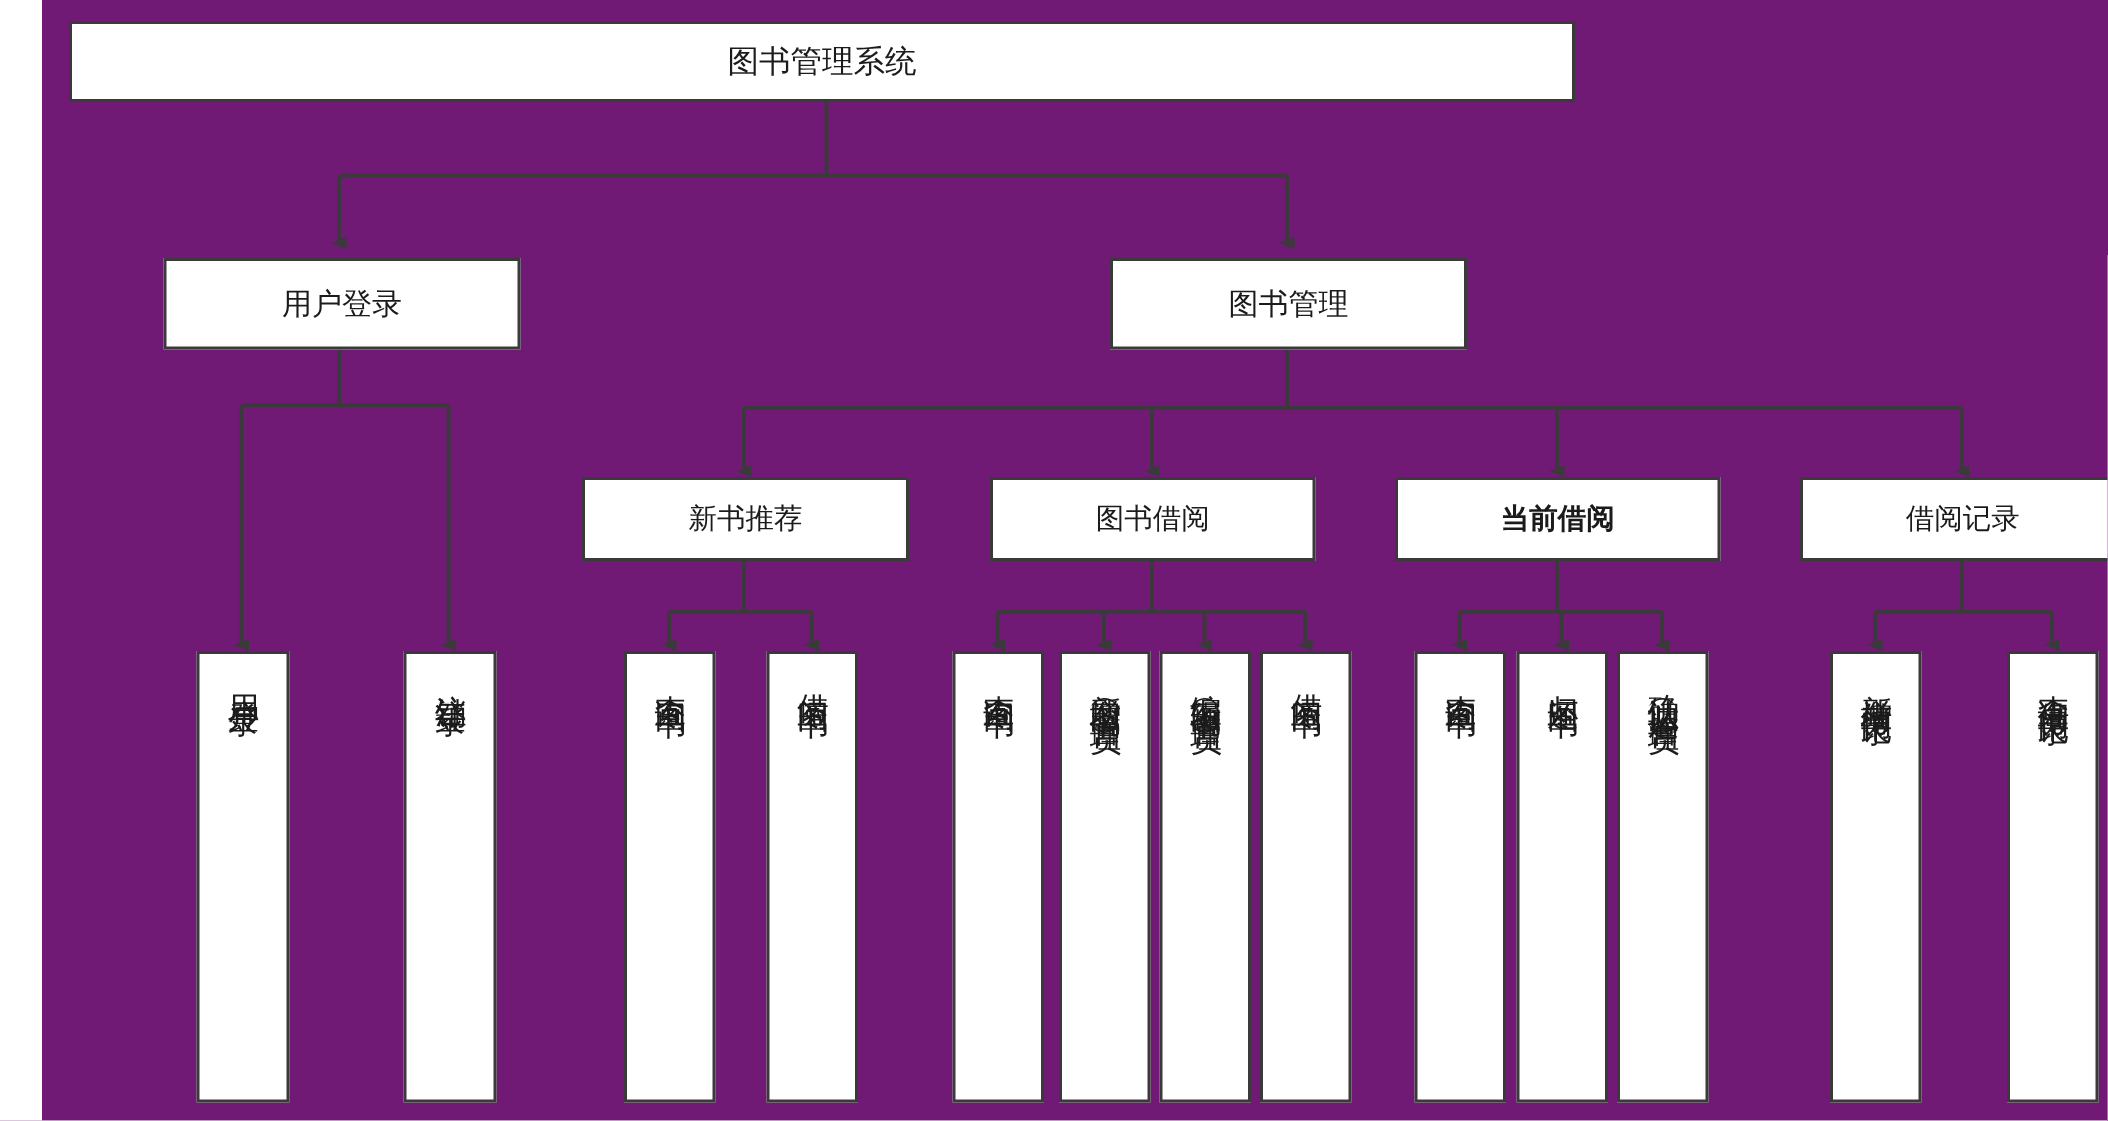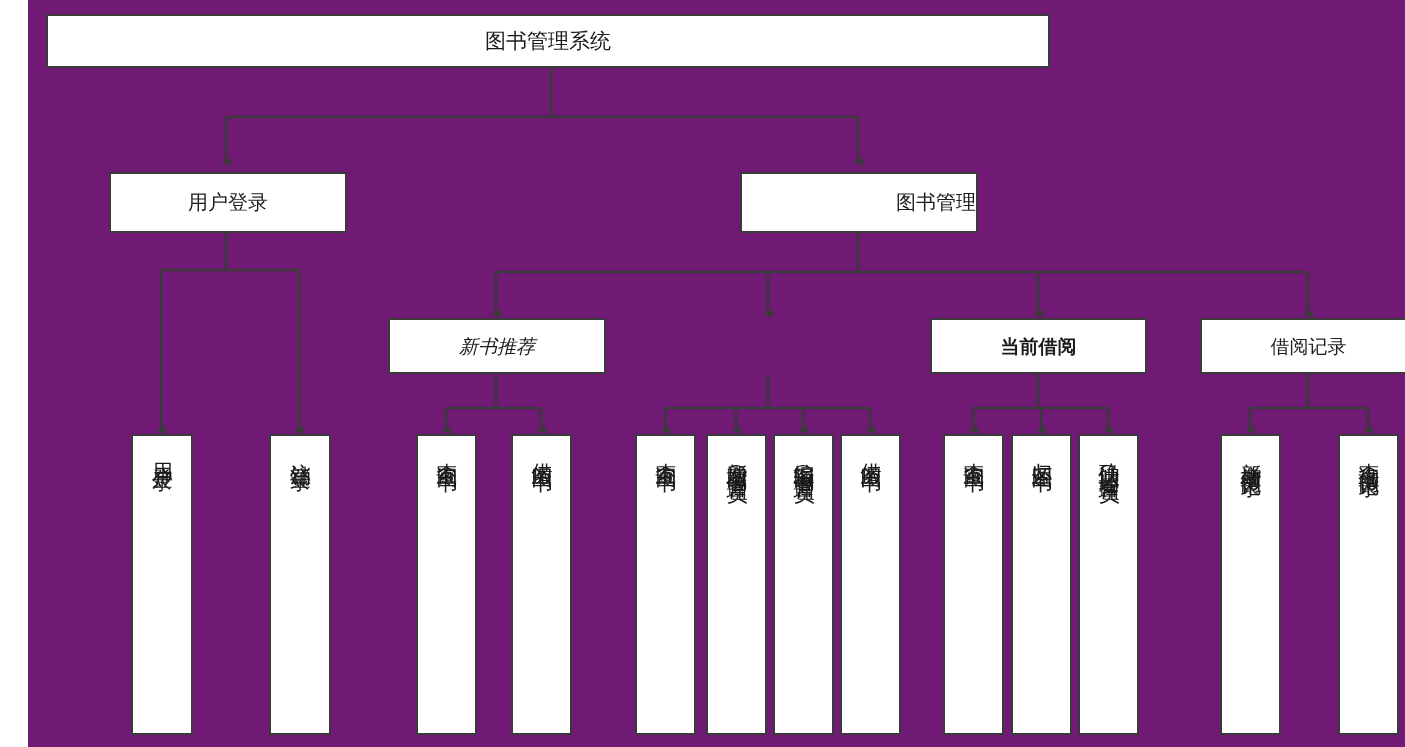--- a/index.html
+++ b/index.html
@@ -123,26 +123,29 @@
     </g>
   </svg>
 
   <div class="node root" style="left:18px; top:14px; width:1004px; height:54px;">
     <span class="node-label">图书管理系统</span>
   </div>
 
   <div class="node level1" style="left:81px; top:172px; width:238px; height:61px;">
     <span class="node-label">用户登录</span>
   </div>
-  <div class="node level1" style="left:712px; top:172px; width:238px; height:61px;justify-content:flex-end;">
+  <div class="node level1" style="left:712px; top:172px; width:238px; height:61px;">
     <span class="node-label">图书管理</span>
   </div>
 
-  <div class="node level2" style="left:360px; top:318px; width:218px; height:56px;font-style:italic;">
+  <div class="node level2" style="left:360px; top:318px; width:218px; height:56px;">
     <span class="node-label">新书推荐</span>
+  </div>
+  <div class="node level2" style="left:632px; top:318px; width:217px; height:56px;">
+    <span class="node-label">图书借阅</span>
   </div>
   <div class="node level2" style="left:902px; top:318px; width:217px; height:56px;font-weight:bold;">
     <span class="node-label">当前借阅</span>
   </div>
   <div class="node level2" style="left:1172px; top:318px; width:217px; height:56px;">
     <span class="node-label">借阅记录</span>
   </div>
 
   <div class="node leaf" style="left:103px; top:434px; width:62px; height:301px;">
     <span class="node-label">用户登录</span>

